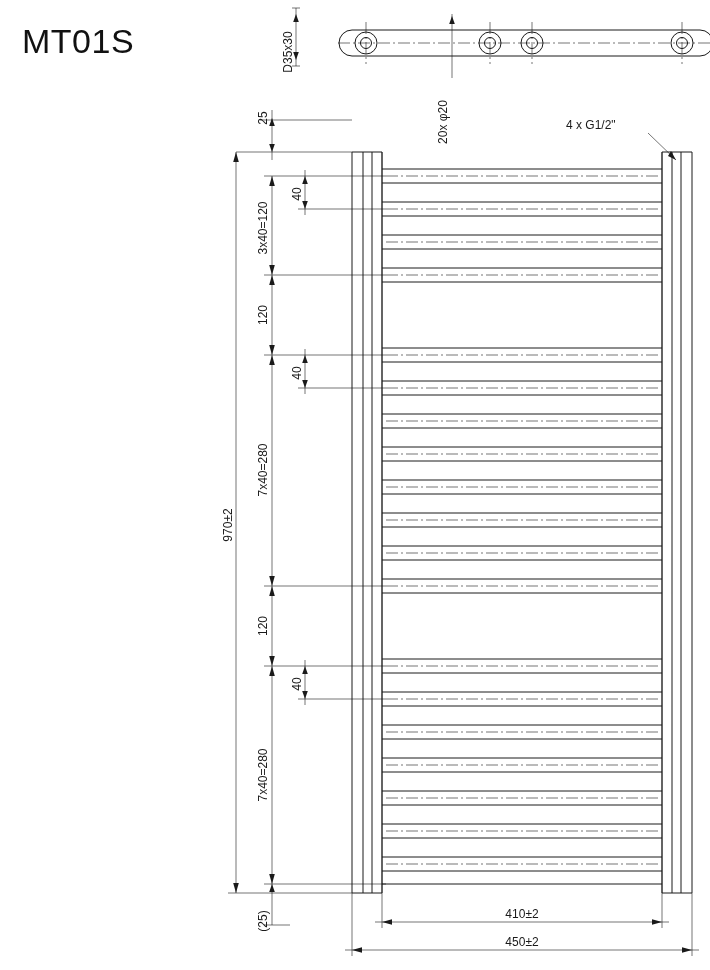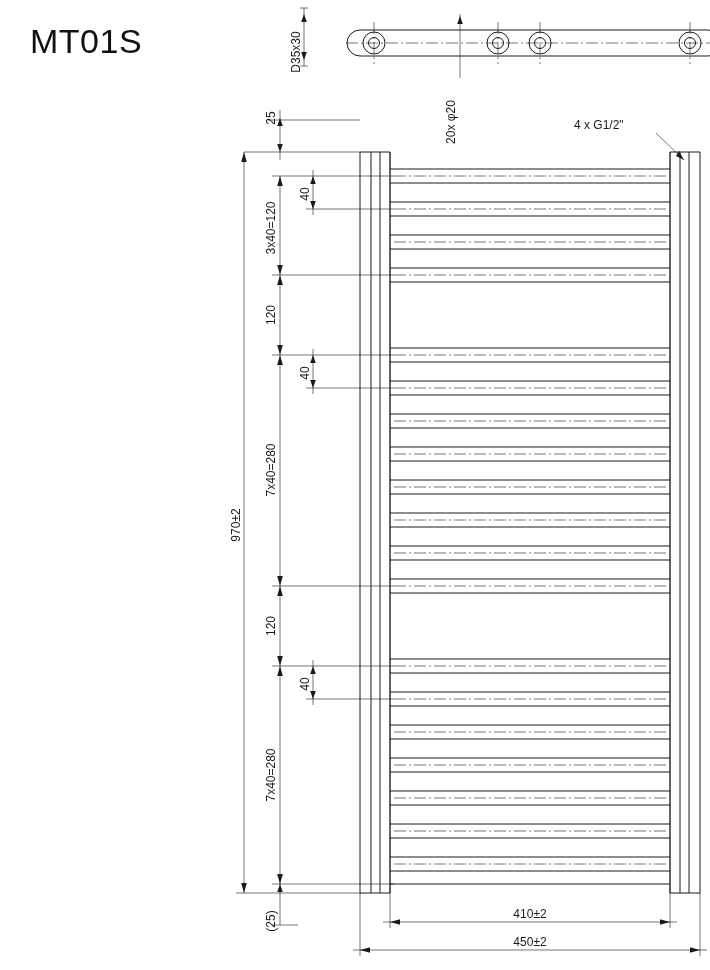--- a/index.html
+++ b/index.html
@@ -10,21 +10,21 @@
   body {
     width: 710px;
     height: 970px;
     font-family: "Liberation Sans", sans-serif;
     color: #1a1a1a;
     position: relative;
     overflow: hidden;
   }
   #stage {
     position: absolute;
-    left: 8px; top: 0;
+    left: 0; top: 0;
     width: 642px;
     height: 970px;
   }
   #title {
     position: absolute;
     left: 22px;
     top: 22px;
     font-size: 34px;
     letter-spacing: 0.5px;
     font-family: "Liberation Sans", sans-serif;

